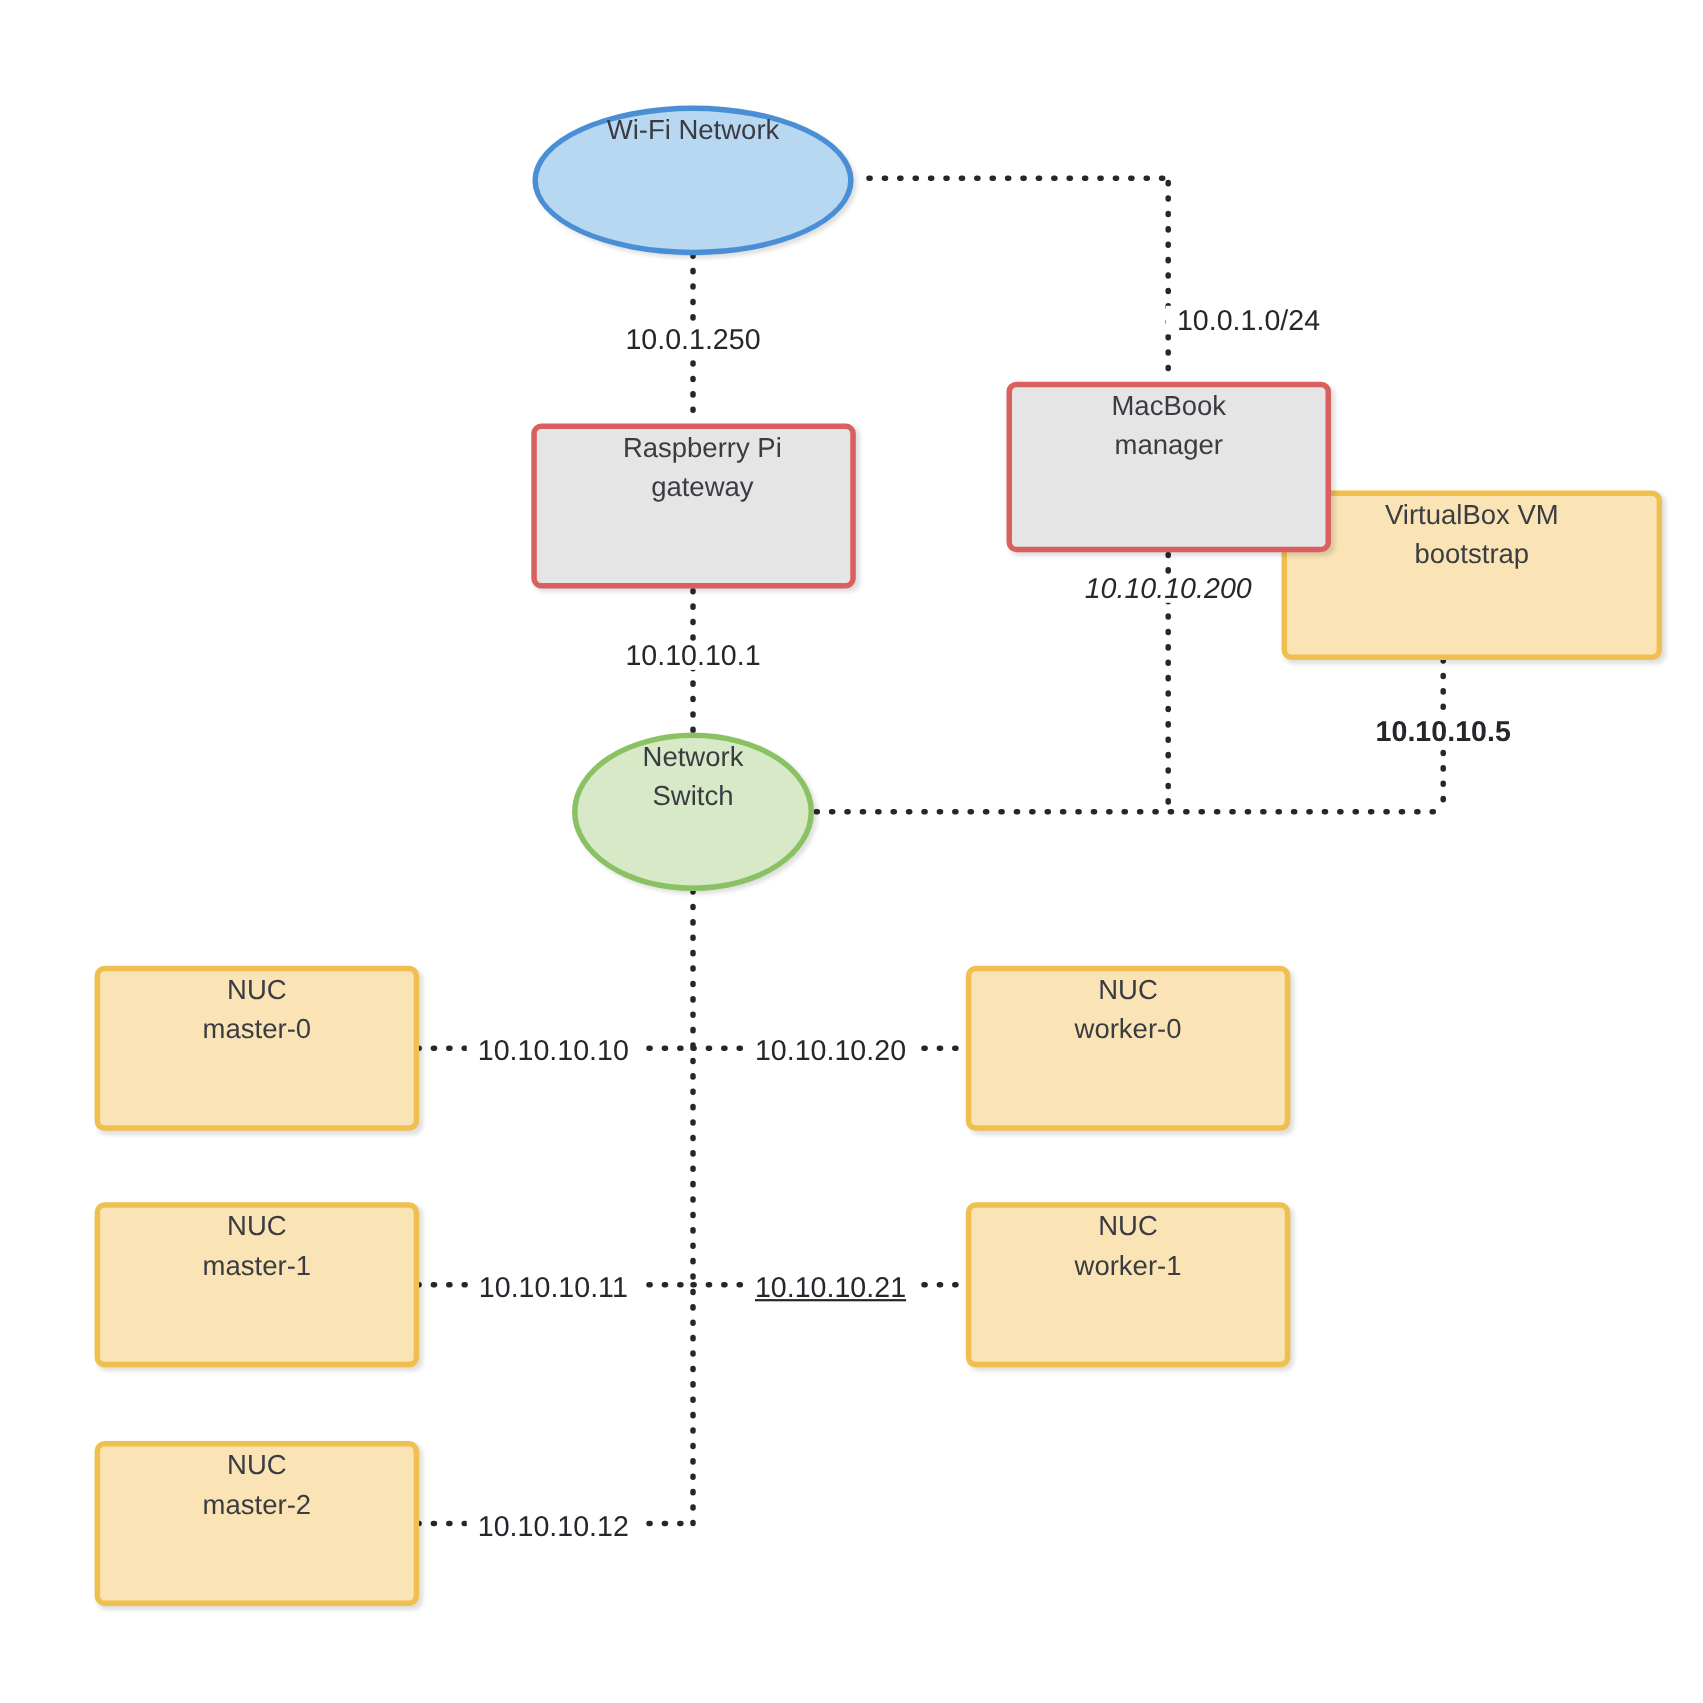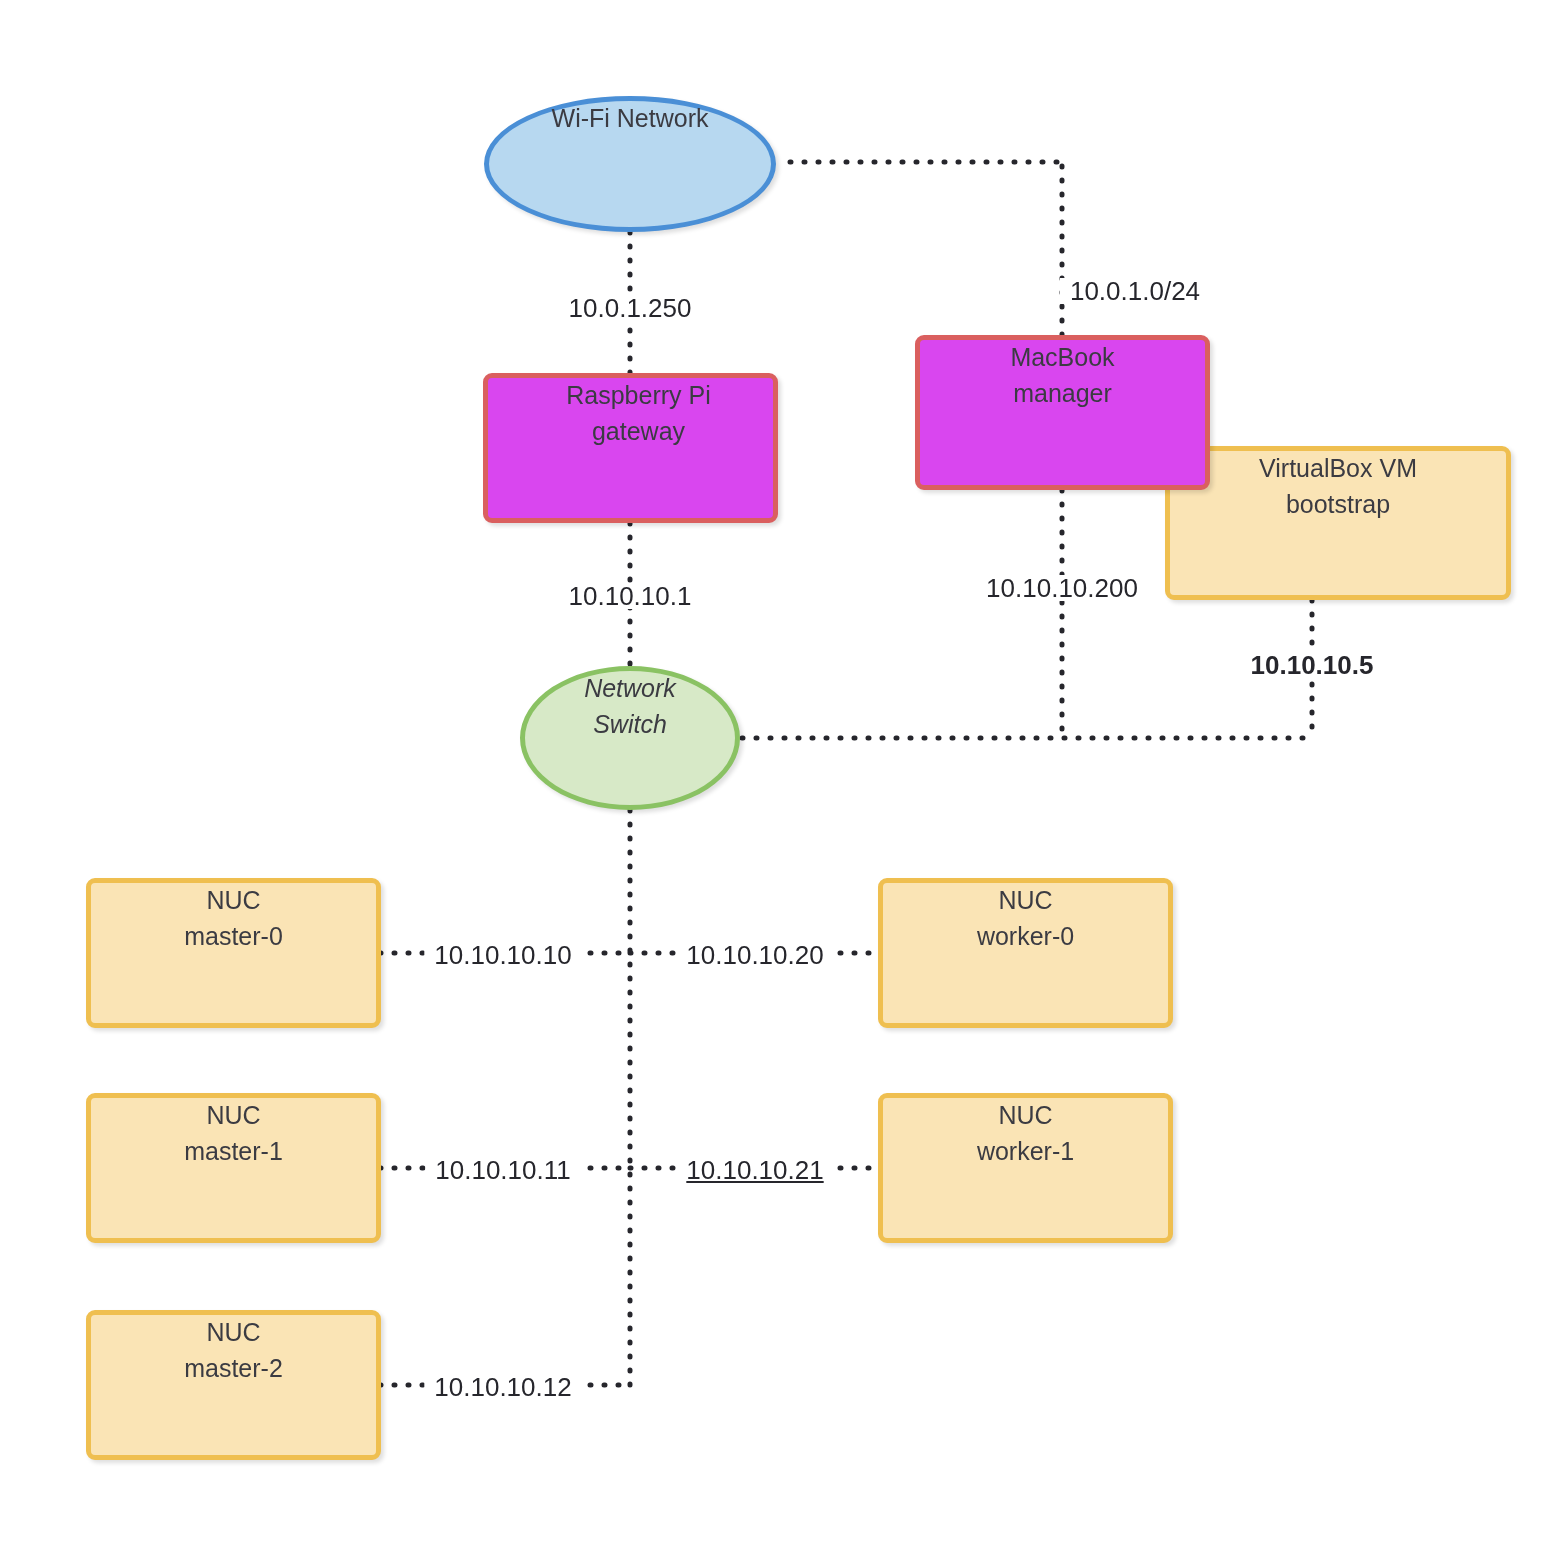--- a/index.html
+++ b/index.html
@@ -49,21 +49,21 @@
     border-radius: 9px;
     border-style: solid;
     border-width: 5px;
   }
   .ellipse {
     border-radius: 50%;
     border-style: solid;
     border-width: 5px;
   }
   .blue   { background: #b7d8f0; border-color: #4a8fd6; }
-  .red    { background: #d946ef; border-color: #da5f5f; }
+  .red    { background: #e5e5e5; border-color: #da5f5f; margin-top: 12px; }
   .yellow { background: #fae4b5; border-color: #efbf50; }
   .green  { background: #d7e9c7; border-color: #8ac263; }
 
   .edge-label {
     position: absolute;
     font-size: 26px;
     color: #26262c;
     background: #ffffff;
     white-space: nowrap;
     padding: 0 10px;
@@ -115,21 +115,21 @@
   <div class="node rect red" style="left:915px; top:335px; width:295px; height:155px; z-index:3;">
     <span class="line1">MacBook</span>
     <span class="line2">manager</span>
   </div>
 
   <div class="node rect yellow" style="left:1165px; top:446px; width:346px; height:154px; z-index:2;">
     <span class="line1">VirtualBox VM</span>
     <span class="line2">bootstrap</span>
   </div>
 
-  <div class="node ellipse green" style="left:520px; top:666px; width:220px; height:144px;font-style:italic;">
+  <div class="node ellipse green" style="left:520px; top:666px; width:220px; height:144px;">
     <span class="line1">Network</span>
     <span class="line2">Switch</span>
   </div>
 
   <div class="node rect yellow" style="left:86px; top:878px; width:295px; height:150px;">
     <span class="line1">NUC</span>
     <span class="line2">master-0</span>
   </div>
 
   <div class="node rect yellow" style="left:86px; top:1093px; width:295px; height:150px;">
@@ -151,21 +151,21 @@
     <span class="line1">NUC</span>
     <span class="line2">worker-1</span>
   </div>
 
   <div class="edge-label" style="left:630px; top:308px;">10.0.1.250</div>
 
   <div class="edge-label" style="left:1135px; top:291px;">10.0.1.0/24</div>
 
   <div class="edge-label" style="left:630px; top:596px;">10.10.10.1</div>
 
-  <div class="edge-label" style="left:1062px; top:588px;">10.10.10.200</div>
+  <div class="edge-label" style="left:1062px; top:535px;font-style:italic;">10.10.10.200</div>
 
   <div class="edge-label" style="left:1312px; top:665px;font-weight:bold;">10.10.10.5</div>
 
   <div class="edge-label" style="left:503px; top:955px;">10.10.10.10</div>
 
   <div class="edge-label" style="left:503px; top:1170px;">10.10.10.11</div>
 
   <div class="edge-label" style="left:503px; top:1387px;">10.10.10.12</div>
 
   <div class="edge-label" style="left:755px; top:955px;">10.10.10.20</div>

